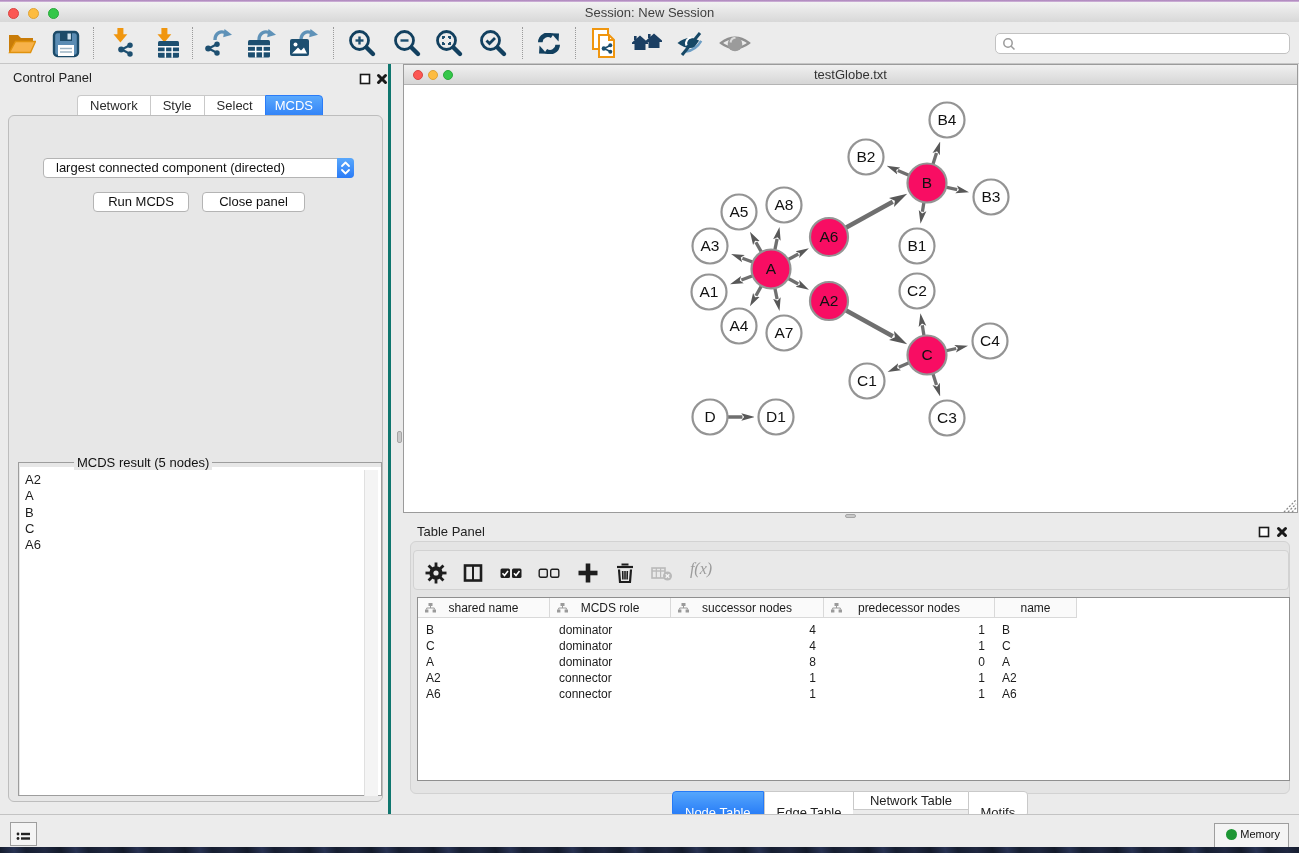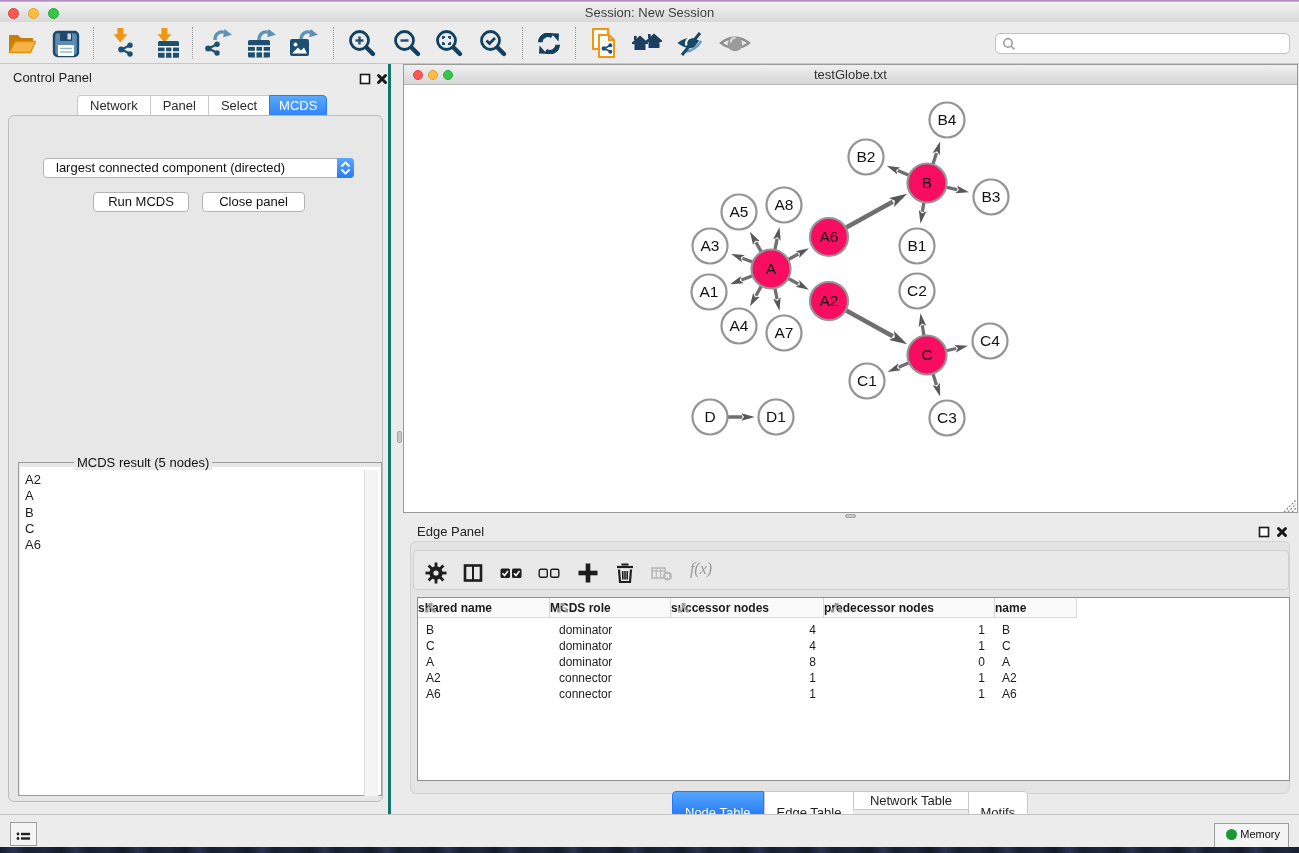--- a/index.html
+++ b/index.html
@@ -50,21 +50,21 @@
 #ntl-g { left:39px; background:#34c749; border:1px solid #2aa93c; }
 #net-canvas { left:0; top:20px; width:893px; height:427px; background:#fff; }
 
 
 #tpanel { left:392px; top:64px; width:907px; height:750px; background:#ebebeb; }
 #tp-title { left:25px; top:460px; font-size:13px; color:#222; }
 #tp-box { left:18px; top:477px; width:880px; height:253px; background:#e4e4e4; border:1px solid #d2d2d2; border-radius:6px; }
 #tp-toolbar { left:2px; top:8px; width:876px; height:40px; background:#e9e9e9; border:1px solid #d2d2d2; border-radius:4px; }
 #tp-table { left:25px; top:533px; width:873px; height:184px; background:#fff; border:1px solid #8f8f8f; font-size:12px; }
 #tp-thead { left:0; top:0; width:659px; height:20px; background:#fafafa; border-bottom:1px solid #d9d9d9; }
-.th { position:absolute; top:0; height:20px; border-right:1px solid #d9d9d9; text-align:left; line-height:20px; color:#1b1b1b;font-weight:bold; }
+.th { position:absolute; top:0; height:20px; border-right:1px solid #d9d9d9; text-align:center; line-height:20px; color:#1b1b1b; }
 .thicon { position:absolute; left:7px; top:5px; }
 .tr { position:absolute; left:0; width:100%; height:16px; line-height:16px; }
 .td { position:absolute; }
 #tp-tabs { left:280px; top:727px; height:19px; display:flex; font-size:13px; }
 .ttab { padding:12px 12px; line-height:18px; background:#fff; border:1px solid #c9c9c9; border-right:none; color:#222; }
 .ttab.sel { background:linear-gradient(#55a6fc,#257af7); color:#fff; border:1px solid #257af7; border-radius:4px 0 0 4px; }
 .ttab:last-child { border-right:1px solid #c9c9c9; border-radius:0 4px 4px 0; }
 
 
 #statusbar { left:0; top:814px; width:1299px; height:33px; background:#ececec; border-top:1px solid #c3c3c3; }
@@ -248,21 +248,21 @@
       <rect x="1.5" y="1.5" width="9" height="9" fill="#fff" stroke="#1a1a1a" stroke-width="1.6"></rect>
     </svg>
     <svg class="abs" style="left:376px;top:9px" width="12" height="12" viewBox="0 0 12 12">
       <g stroke="#1a1a1a" stroke-width="3" stroke-linecap="round">
         <line x1="2.5" y1="2.5" x2="9.5" y2="9.5"></line>
         <line x1="9.5" y1="2.5" x2="2.5" y2="9.5"></line>
       </g>
     </svg>
   <div id="cp-tabs" class="abs">
     <div class="cptab">Network</div>
-      <div class="cptab">Panel</div>
+      <div class="cptab">Style</div>
       <div class="cptab">Select</div>
       <div class="cptab sel">MCDS</div>
   </div>
   <div id="cp-box" class="abs">
     <div id="dropdown" class="abs">largest connected component (directed)
       <div id="dd-btn" class="abs"><svg width="17" height="20" viewBox="0 0 17 20">
             <g stroke="#fff" stroke-width="1.8" fill="none" stroke-linecap="round" stroke-linejoin="round">
               <path d="M5,8 L8.5,4.5 L12,8"></path>
               <path d="M5,12 L8.5,15.5 L12,12"></path>
             </g>
@@ -271,21 +271,21 @@
     <div id="btn-run" class="btn">Run MCDS</div>
     <div id="btn-close" class="btn">Close panel</div>
     <div id="fieldset" class="abs">
       <div id="mcds-list" class="abs">A2<br>A<br>B<br>C<br>A6<div id="mcds-scroll" class="abs"></div></div>
       <div id="fieldset-label" class="abs">MCDS result (5 nodes)</div>
     </div>
   </div>
 </div>
 
 <div id="tpanel" class="abs">
-  <div id="tp-title" class="abs">Edge Panel</div>
+  <div id="tp-title" class="abs">Table Panel</div>
   <svg class="abs" style="left:866px;top:462px" width="12" height="12" viewBox="0 0 12 12">
       <rect x="1.5" y="1.5" width="9" height="9" fill="#fff" stroke="#1a1a1a" stroke-width="1.6"></rect>
     </svg>
     <svg class="abs" style="left:884px;top:462px" width="12" height="12" viewBox="0 0 12 12">
       <g stroke="#1a1a1a" stroke-width="3" stroke-linecap="round">
         <line x1="2.5" y1="2.5" x2="9.5" y2="9.5"></line>
         <line x1="9.5" y1="2.5" x2="2.5" y2="9.5"></line>
       </g>
     </svg>
   <div id="tp-box" class="abs">

